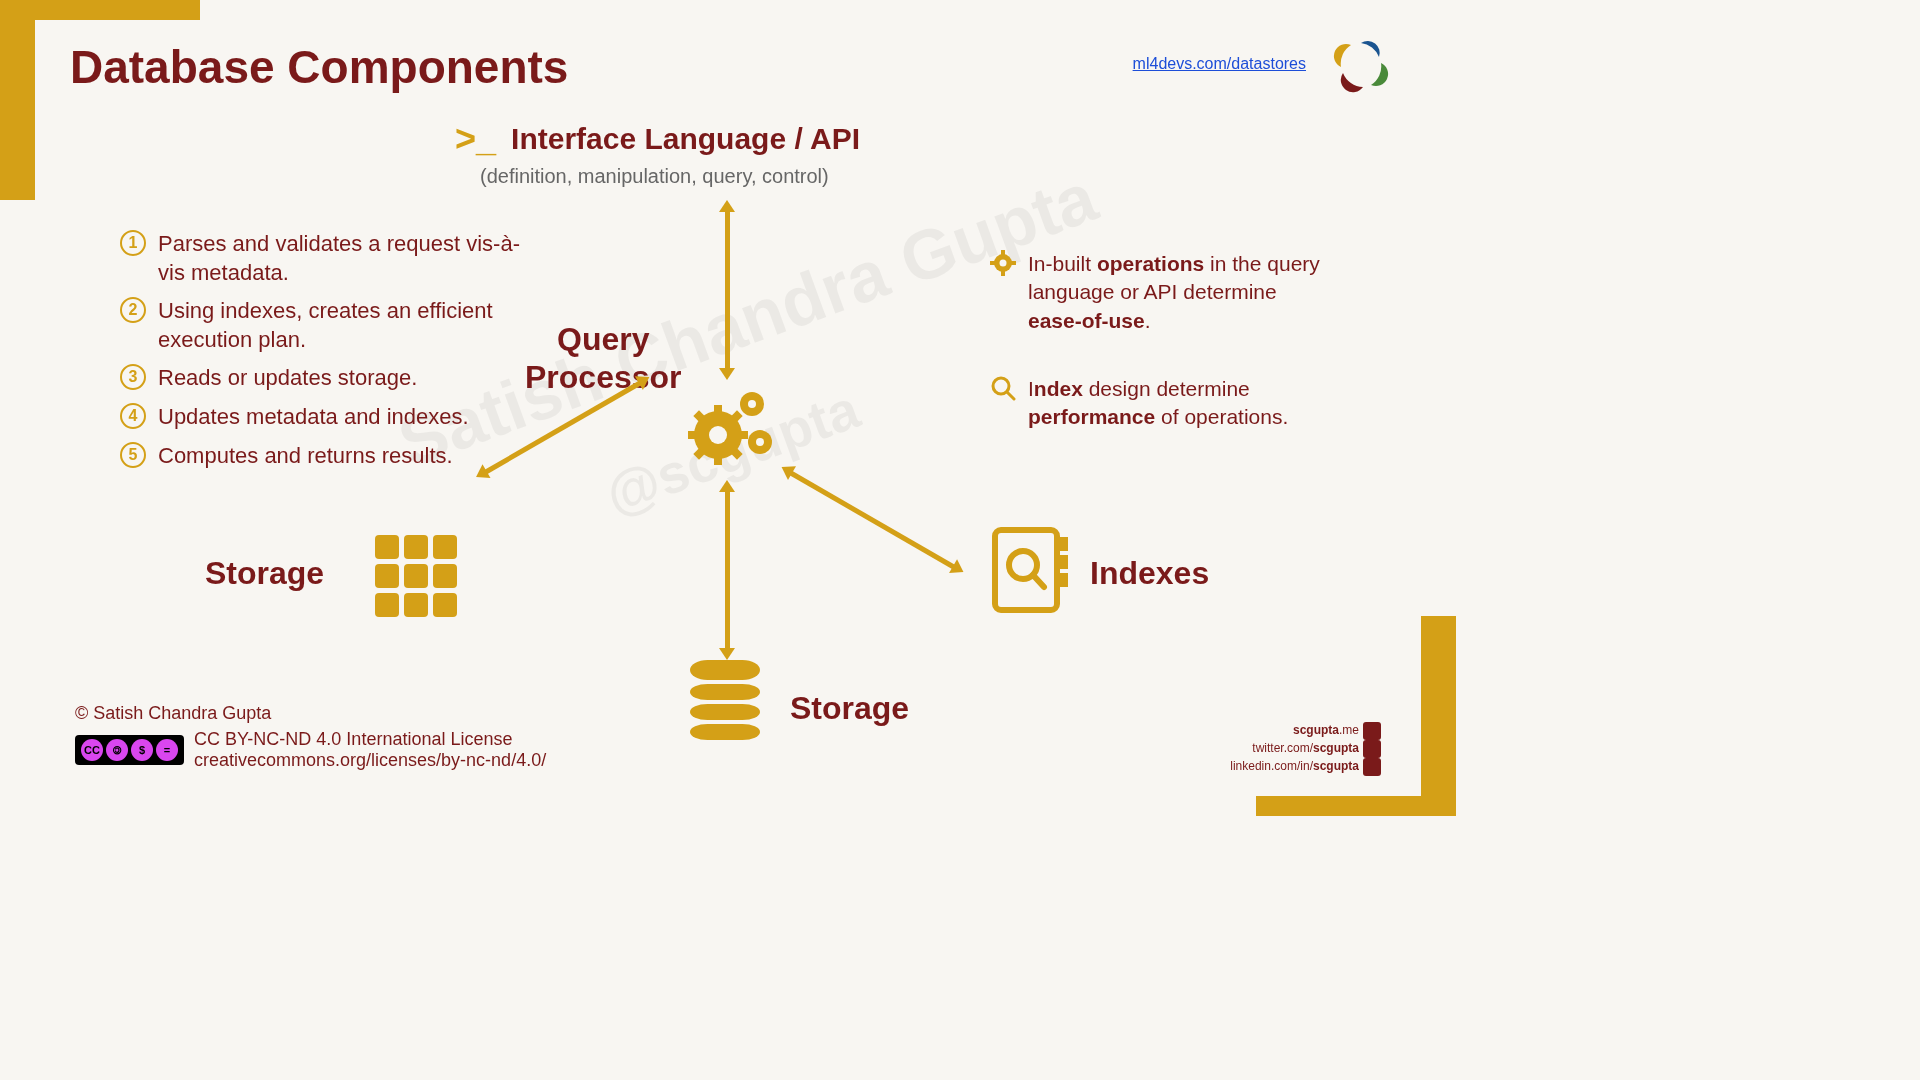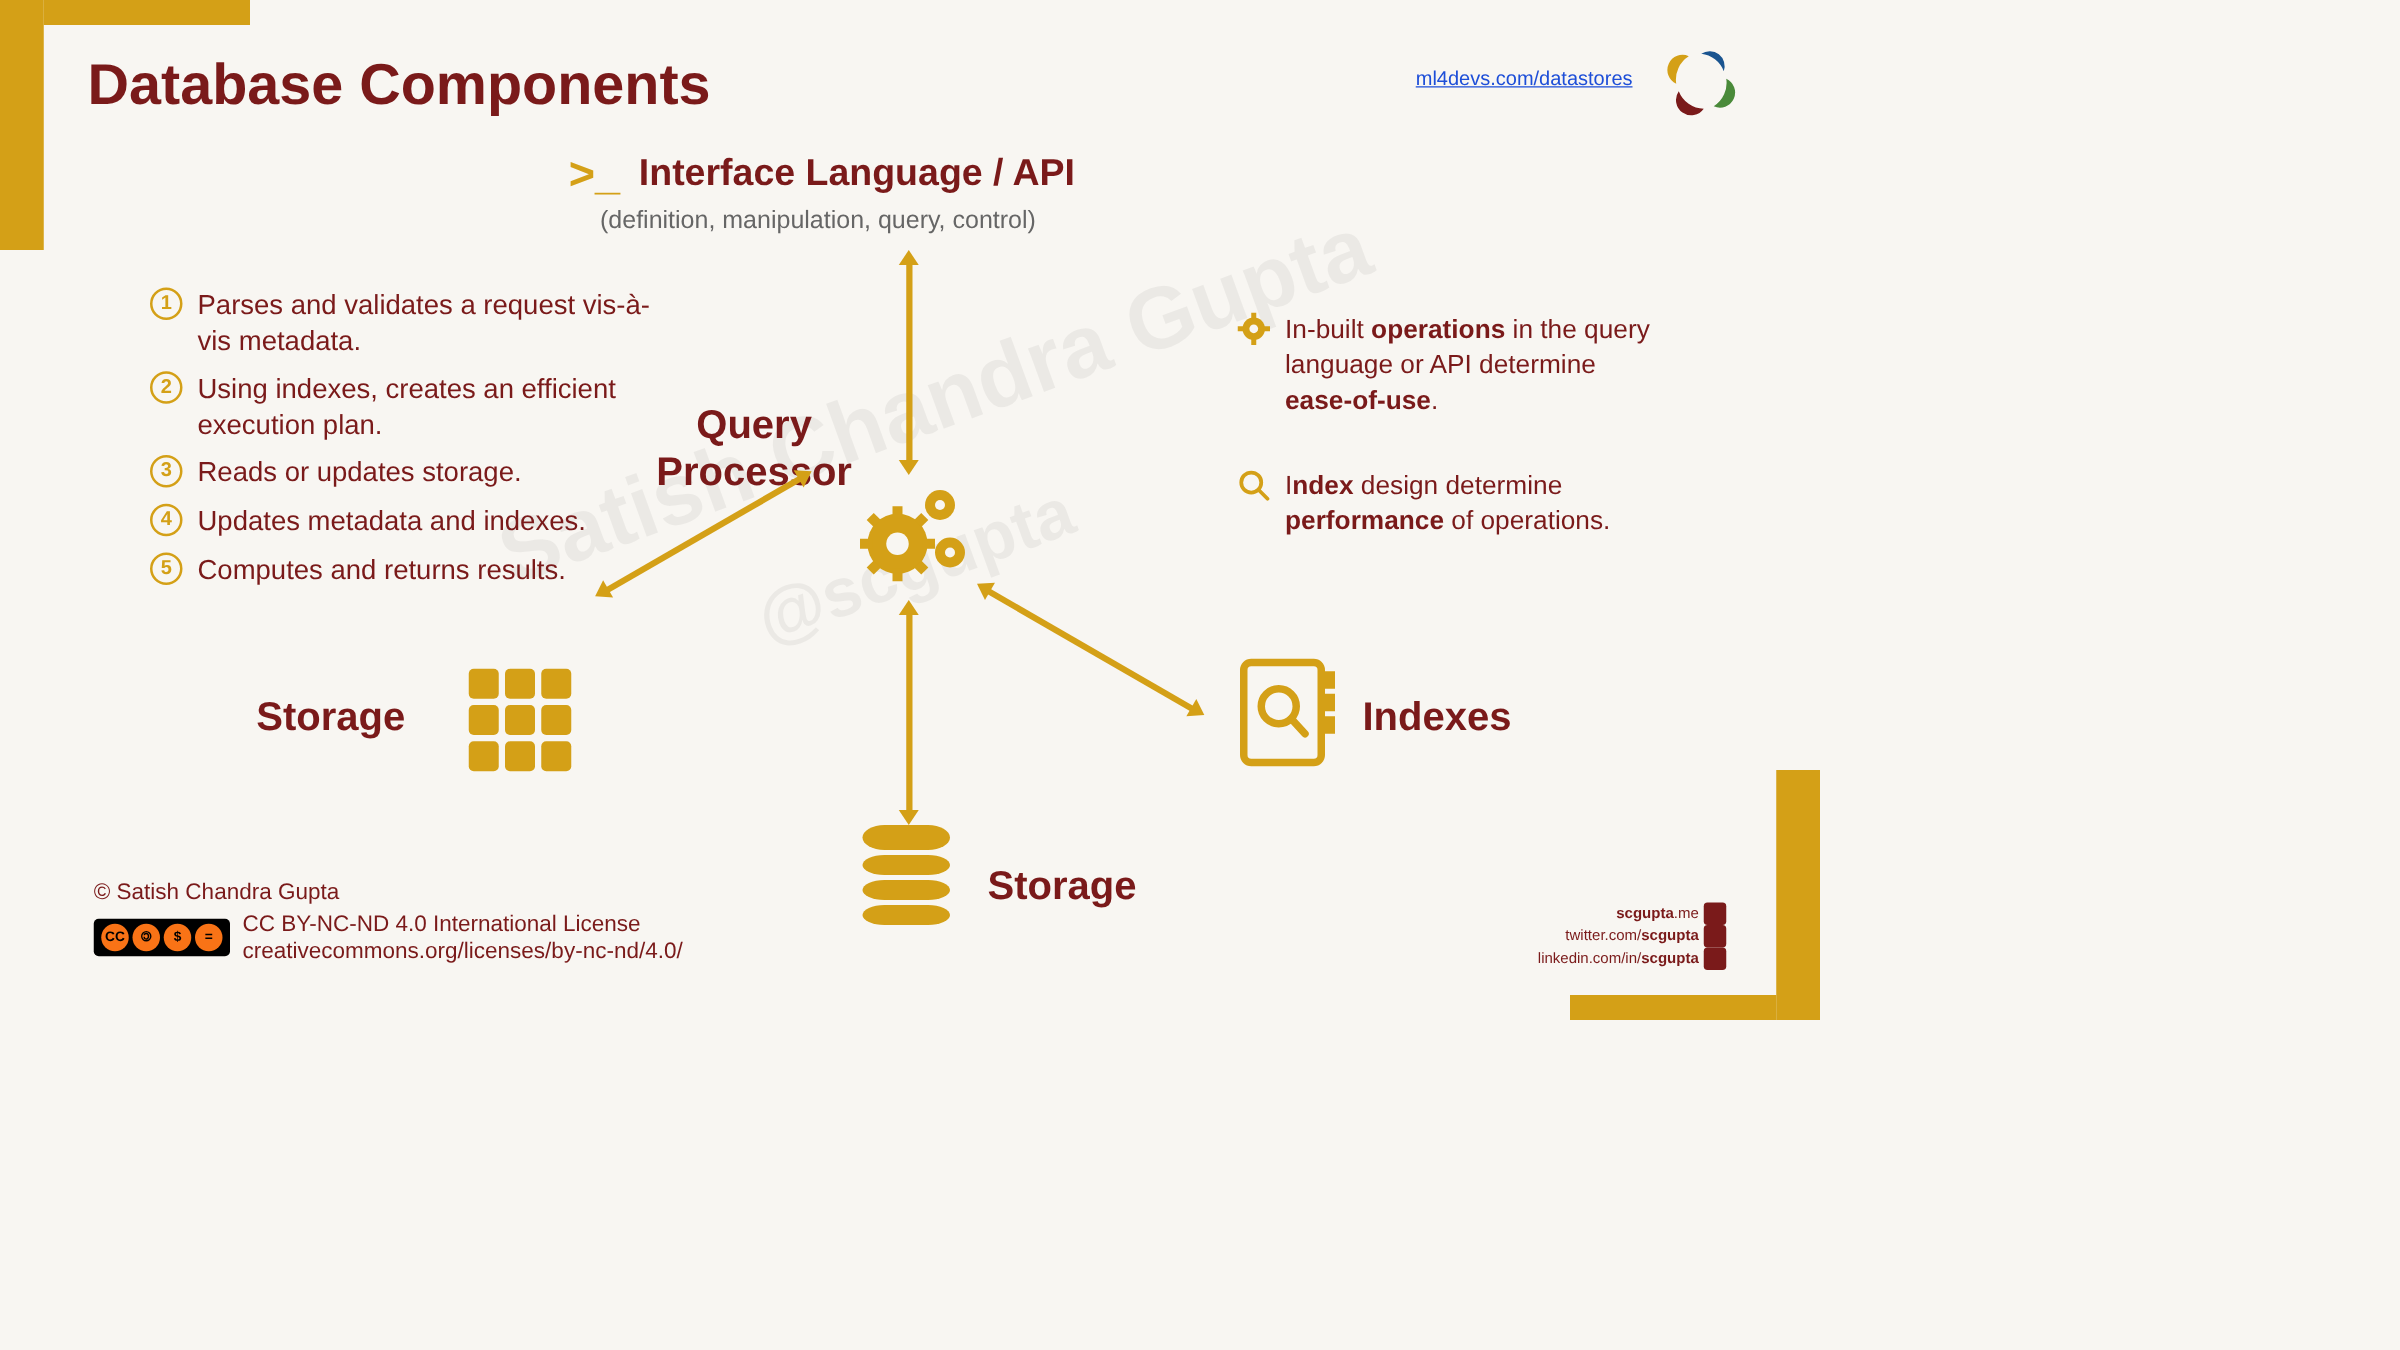--- a/index.html
+++ b/index.html
@@ -229,21 +229,21 @@
     background: #000;
     color: #fff;
     padding: 4px 6px;
     border-radius: 4px;
     display: flex;
     gap: 3px;
     align-items: center;
   }
   .cc-circle {
     width: 22px; height: 22px;
-    background: #f97316;
+    background: #d946ef;
     color: #000;
     border-radius: 50%;
     display: flex;
     align-items: center;
     justify-content: center;
     font-size: 11px;
     font-weight: bold;
   }
   .footer-links {
     position: absolute;

